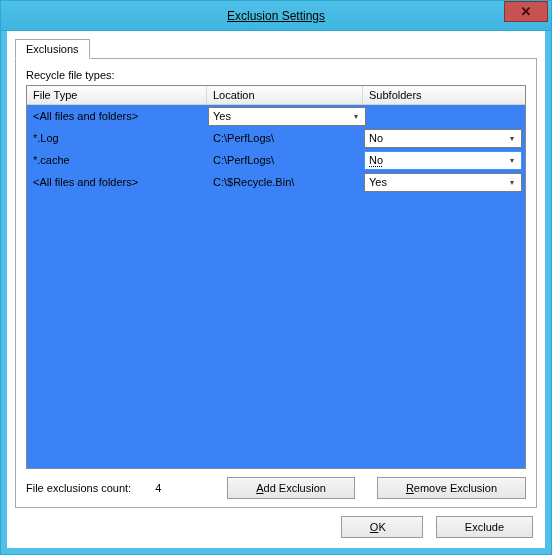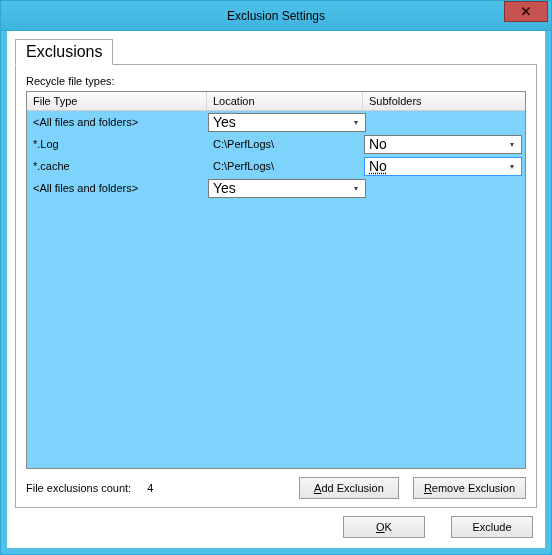--- a/index.html
+++ b/index.html
@@ -25,20 +25,21 @@
   border-bottom: 1px solid #2fa7d4;
   display: flex;
   align-items: center;
   position: relative;
   color: #000;
   font-size: 12px;
 }
 .titlebar .title {
   flex: 1;
   text-align: center;
+  text-decoration: underline;
 }
 .close-btn {
   width: 44px;
   height: 21px;
   background: #c75252;
   border: 1px solid #813636;
   position: absolute;
   right: 3px;
   top: 0;
   display: flex;
@@ -62,41 +63,41 @@
 .tabs-header {
   display: flex;
   margin-bottom: -1px;
   z-index: 2;
 }
 .tab {
   border: 1px solid #aaa;
   border-bottom: 1px solid #fff;
   background: #fff;
   padding: 3px 10px;
-  font-size: 16px;
+  font-size: 11px;
   cursor: default;
 }
 .tab-body {
   flex: 1;
   border: 1px solid #aaa;
   padding: 10px 10px 8px 10px;
   display: flex;
   flex-direction: column;
 }
 .desc {
   margin-bottom: 10px;
   line-height: 1.35;
 }
 .label-excluded {
   margin-bottom: 4px;
 }
 .table-wrap {
   border: 1px solid #888;
   flex: 1;
-  background: #7dd3fc;
+  background: #3b82f6;
   overflow: hidden;
   display: flex;
   flex-direction: column;
 }
 .thead {
   display: flex;
   background: #fff;
   border-bottom: 1px solid #cfcfcf;
 }
 .th {
@@ -135,61 +136,61 @@
   display: flex;
   align-items: center;
   padding: 0 2px 0 4px;
   position: relative;
 }
 .sub-dd.focused {
   border: 1px solid #3399ff;
 }
 .sub-dd .val {
   flex: 1;
-  font-size: 14px;
+  font-size: 11px;
 }
 .sub-dd.focused .val {
   text-decoration: underline dotted;
   text-underline-offset: 2px;
 }
 .dd-btn {
   width: 14px;
   height: 100%;
   display: flex;
   align-items: center;
   justify-content: center;
   color: #444;
   font-size: 8px;
 }
 .bottom-row {
   display: flex;
   align-items: center;
   margin-top: 8px;
-  gap: 14px;
+  gap: 22px;
 }
 .count-label { margin-right: 2px; }
 .count-val { width: 24px; }
 .spacer { flex: 1; }
 .btn {
   min-width: 100px;
   height: 22px;
   border: 1px solid #9a9a9a;
   background: linear-gradient(#f6f6f6,#e6e6e6);
   font-size: 11px;
   display: flex;
   align-items: center;
-  justify-content: center;
-  padding: 0 10px;
+  justify-content: flex-start;
+  padding: 0 28px;
   cursor: default;
 }
 .btn .ul { text-decoration: underline; }
 .footer {
   display: flex;
   justify-content: flex-end;
-  gap: 26px;
+  gap: 13px;
   padding: 8px 4px 2px 4px;
 }
 .footer .btn { min-width: 82px; }
 </style>
 </head>
 <body>
 
 <div class="window">
 
   <div class="titlebar">
@@ -243,20 +244,21 @@
               <div class="td col-loc">C:\PerfLogs\</div>
               <div class="td col-sub sub-cell">
                 <div class="sub-dd focused">
                   <span class="val">No</span>
                   <span class="dd-btn">▾</span>
                 </div>
               </div>
             </div>
             <div class="trow">
               <div class="td col-ft">&lt;All files and folders&gt;</div>
+              <div class="td col-loc">C:\$Recycle.Bin\</div>
               <div class="td col-sub sub-cell">
                 <div class="sub-dd">
                   <span class="val">Yes</span>
                   <span class="dd-btn">▾</span>
                 </div>
               </div>
             </div>
           </div>
       </div>
 

